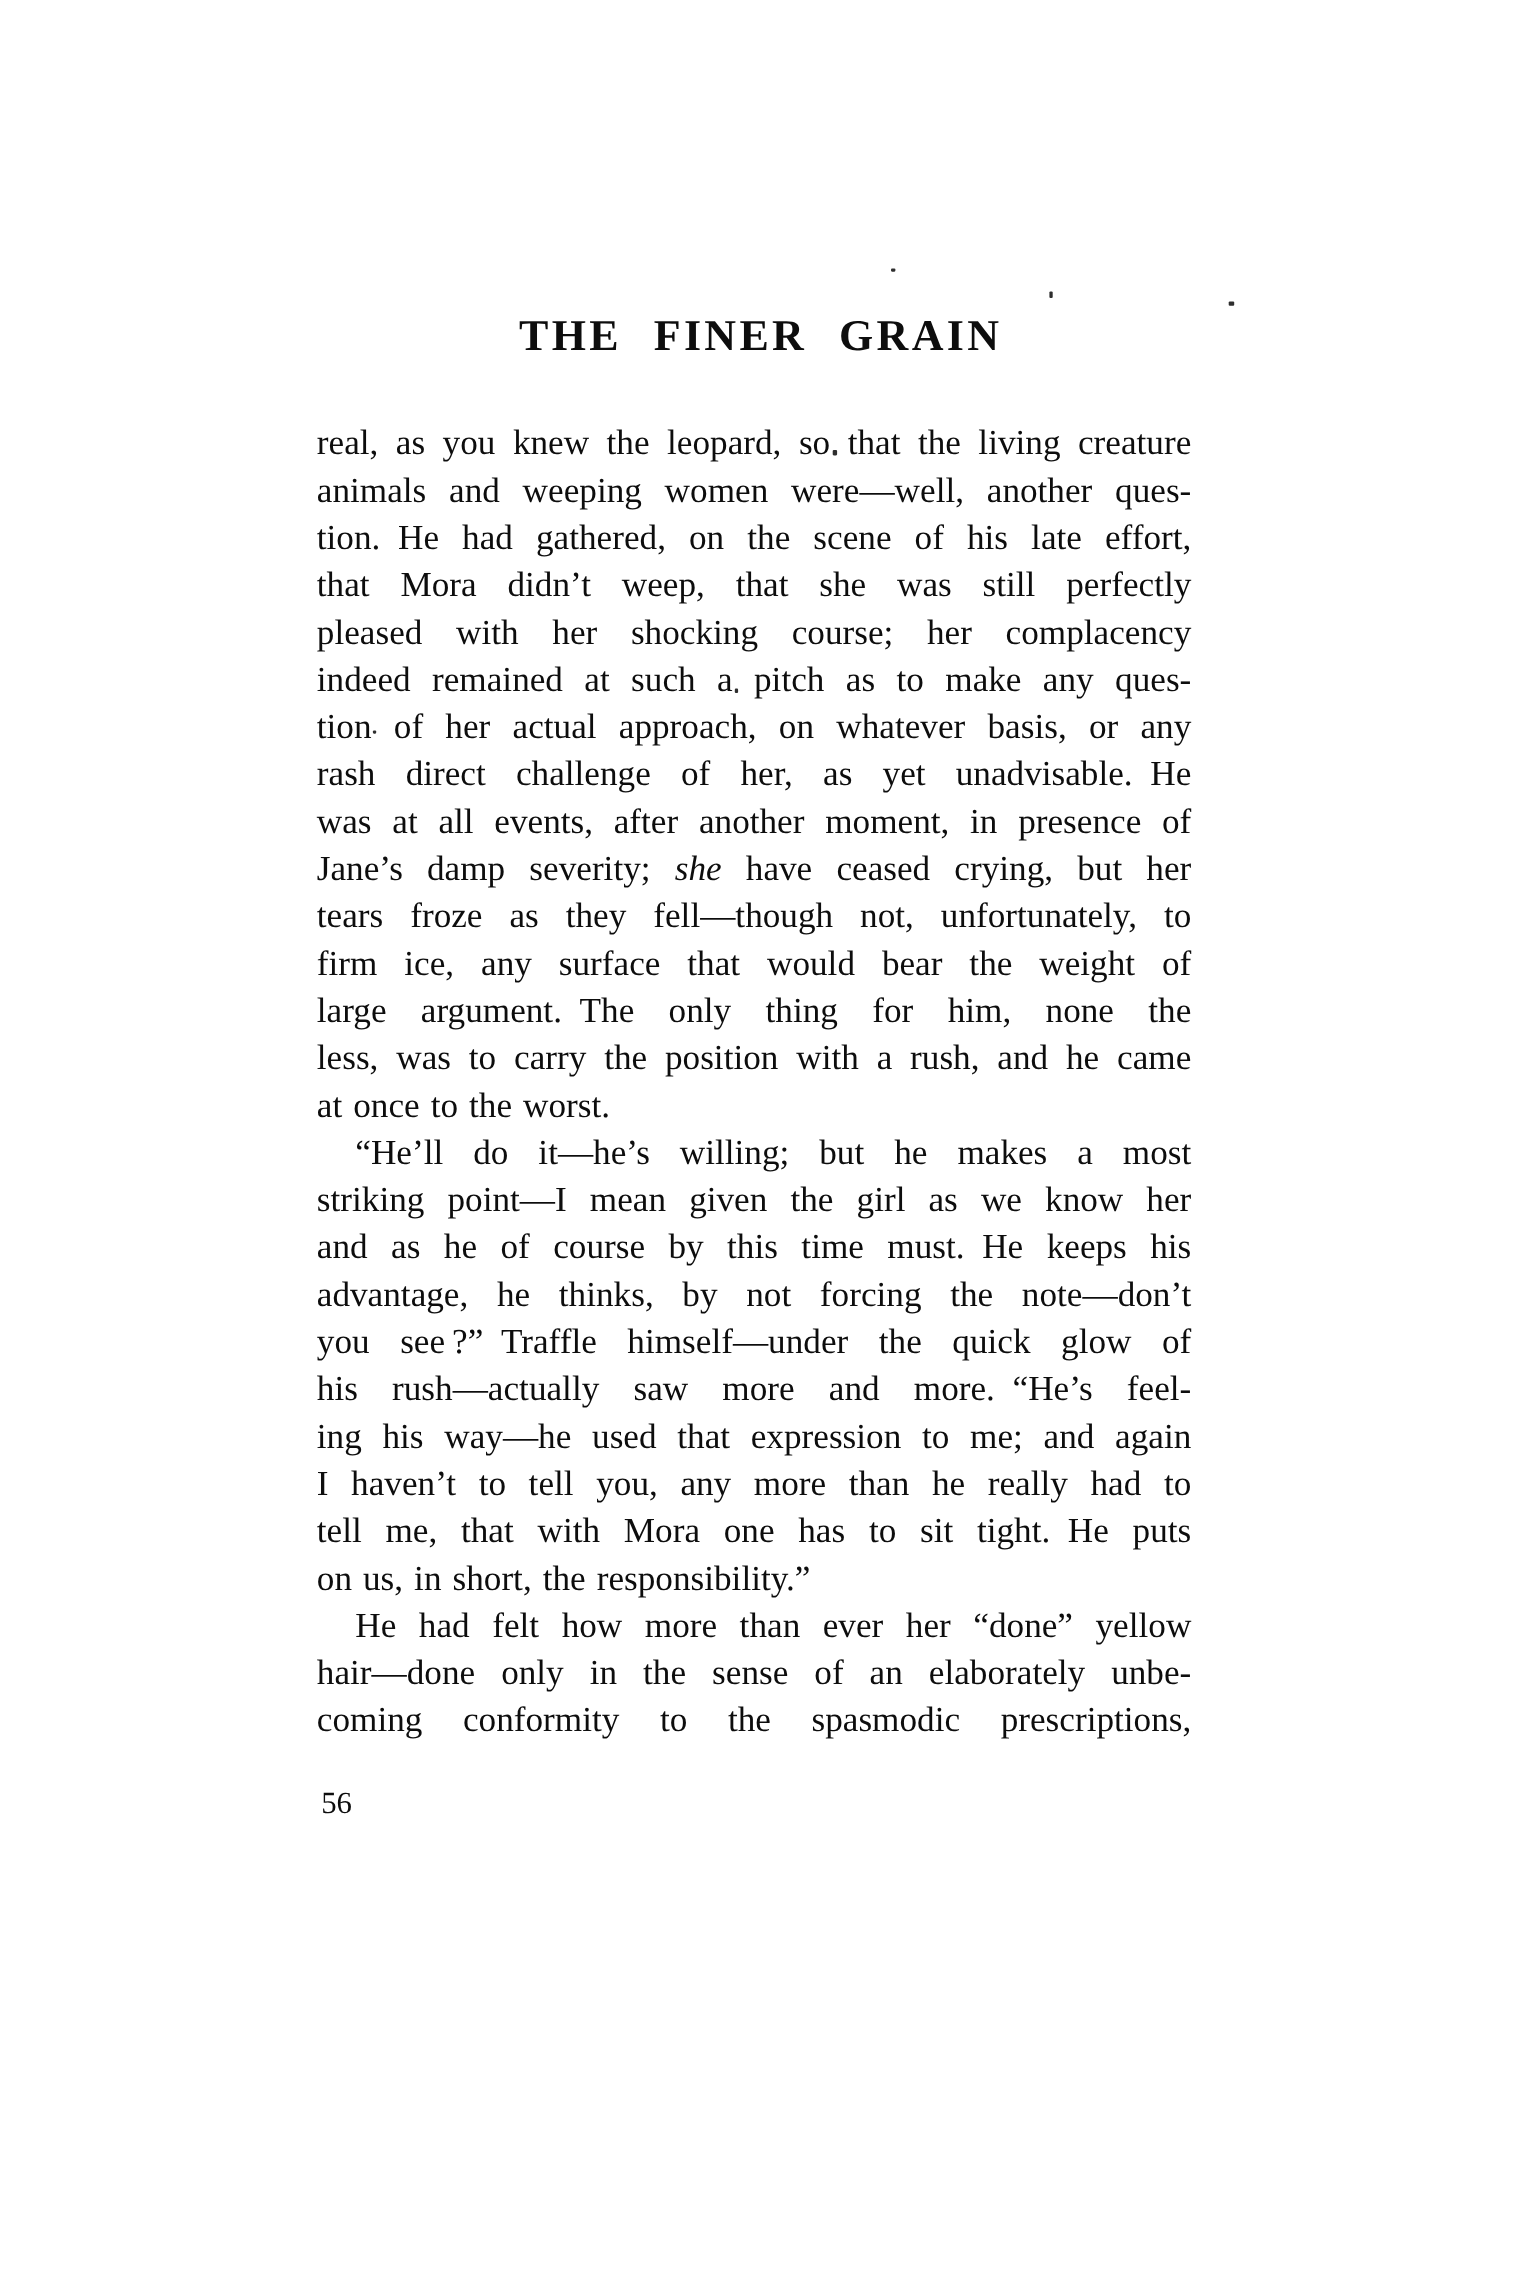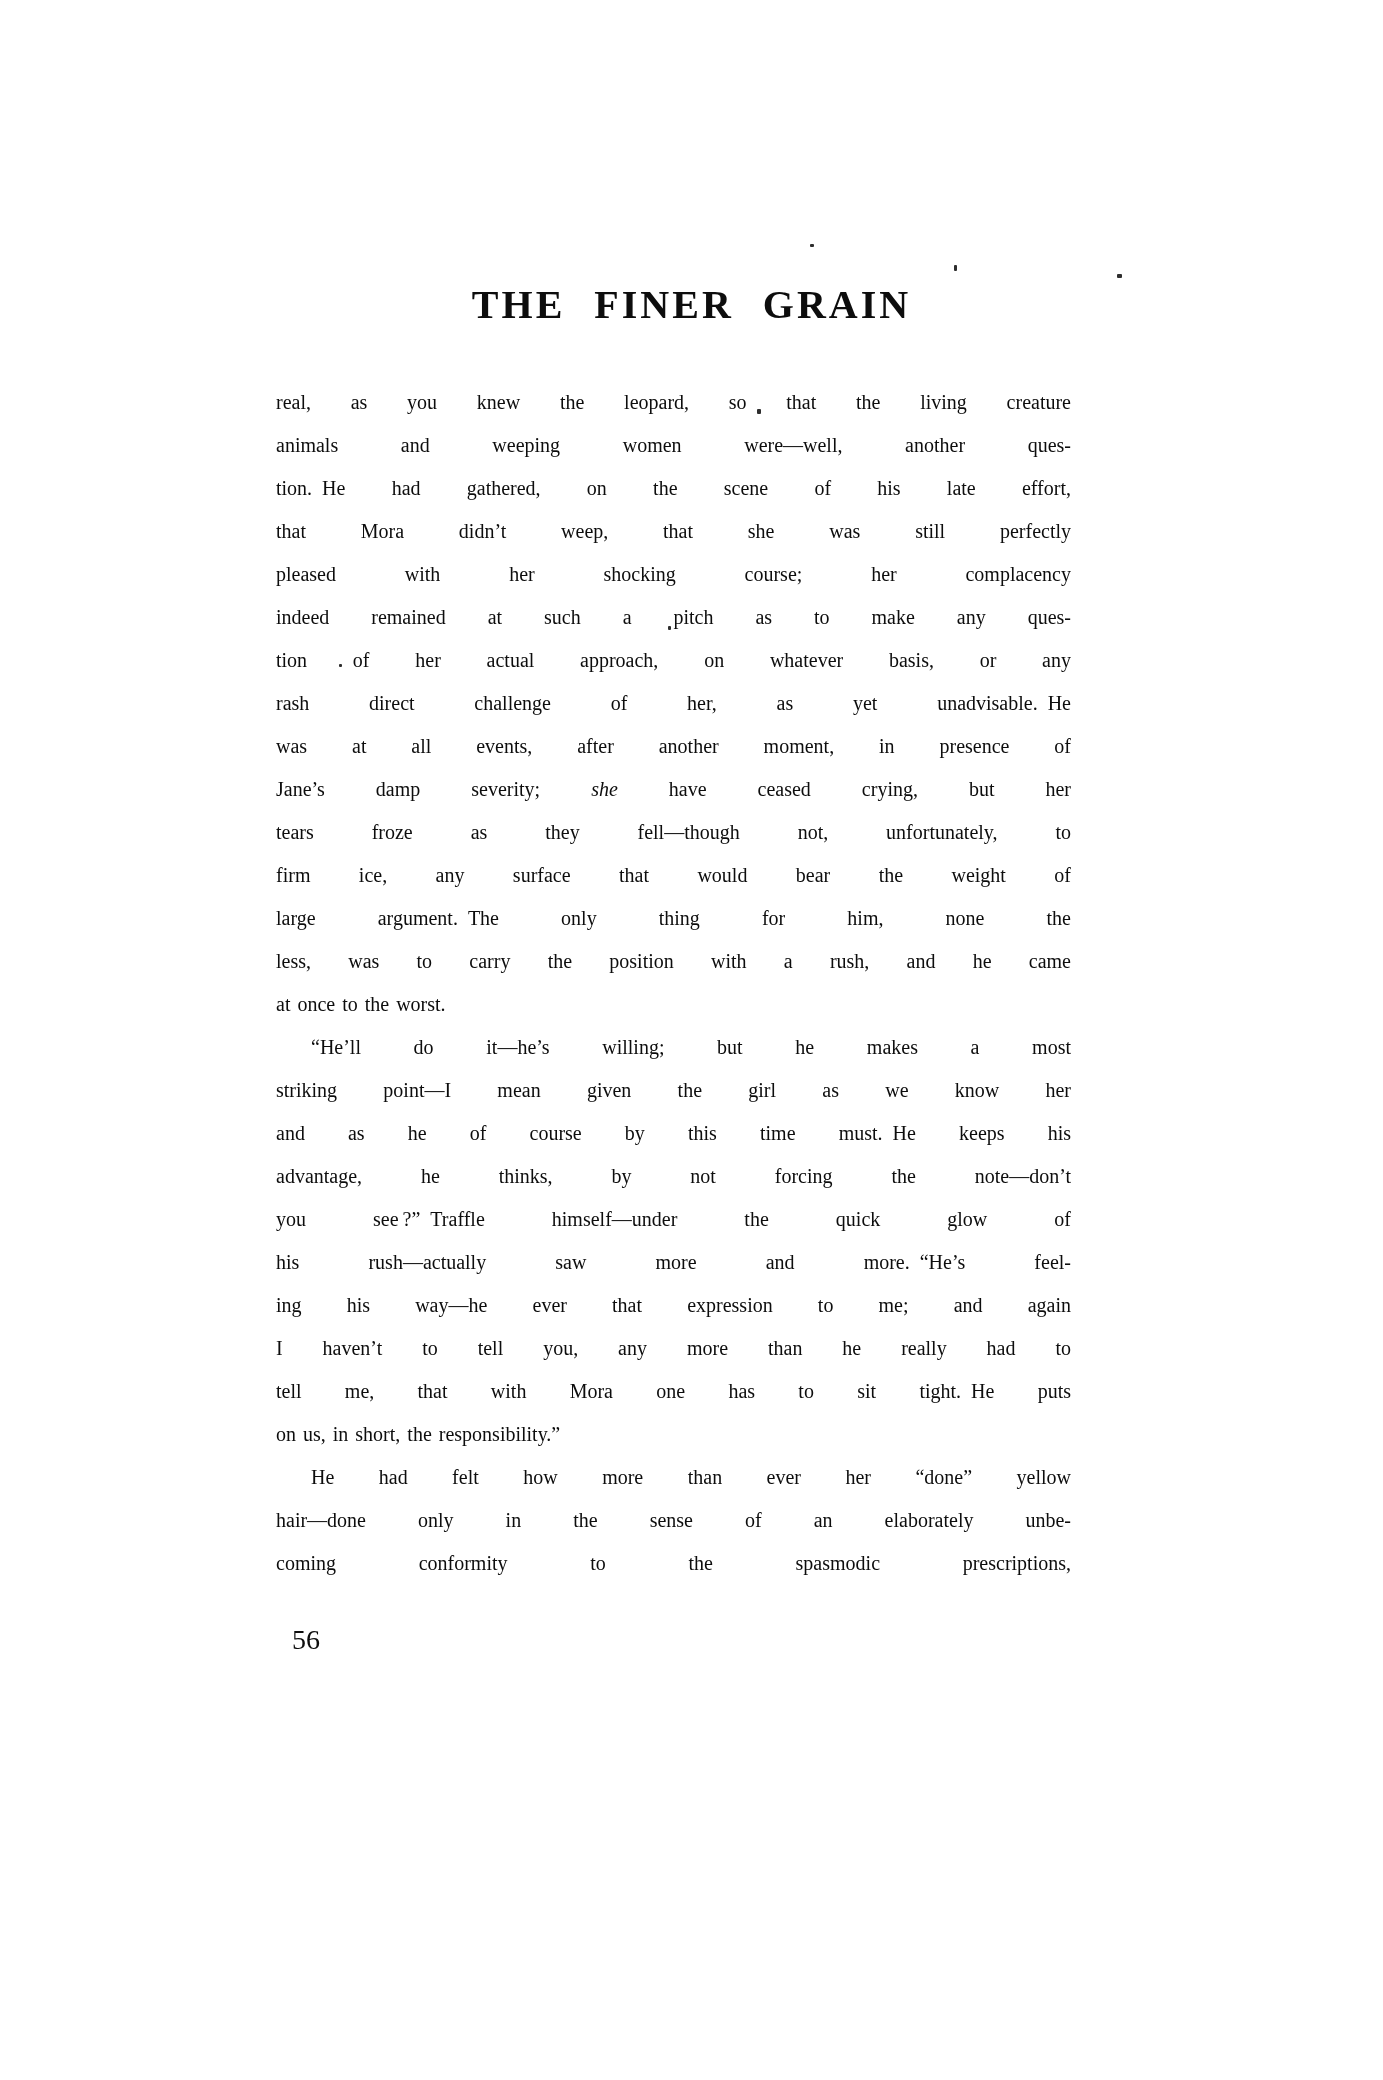--- a/index.html
+++ b/index.html
@@ -18,22 +18,22 @@
     text-align:center;
     font-weight:bold;
     font-size:40px;
     line-height:44px;
     letter-spacing:3px;
     word-spacing:16px;
     white-space:nowrap;
   }
   .textblock{
     position:absolute;
-    left:276px;top:381px;width:795px;
-    font-size:20px;
+    left:288px;top:381px;width:795px;
+    font-size:32px;
     line-height:43px;
     word-spacing:2px;
   }
   .line{
     text-align:justify;
     text-align-last:justify;
     height:43px;
     overflow:visible;
   }
   .line.last{text-align-last:left;}
@@ -88,21 +88,21 @@
     <div class="line">firm ice, any surface that would bear the weight of</div>
     <div class="line">large argument. The only thing for him, none the</div>
     <div class="line">less, was to carry the position with a rush, and he came</div>
     <div class="line last">at once to the worst.</div>
     <div class="line indent">“He’ll do it—he’s willing; but he makes a most</div>
     <div class="line">striking point—I mean given the girl as we know her</div>
     <div class="line">and as he of course by this time must. He keeps his</div>
     <div class="line">advantage, he thinks, by not forcing the note—don’t</div>
     <div class="line">you see ?” Traffle himself—under the quick glow of</div>
     <div class="line">his rush—actually saw more and more. “He’s feel-</div>
-    <div class="line">ing his way—he ever that expression to me; and again</div>
+    <div class="line">ing his way—he used that expression to me; and again</div>
     <div class="line">I haven’t to tell you, any more than he really had to</div>
     <div class="line">tell me, that with Mora one has to sit tight. He puts</div>
     <div class="line last">on us, in short, the responsibility.”</div>
     <div class="line indent">He had felt how more than ever her “done” yellow</div>
     <div class="line">hair—done only in the sense of an elaborately unbe-</div>
     <div class="line">coming conformity to the spasmodic prescriptions,</div>
   </div>
 
   <div class="folio">56</div>
 

